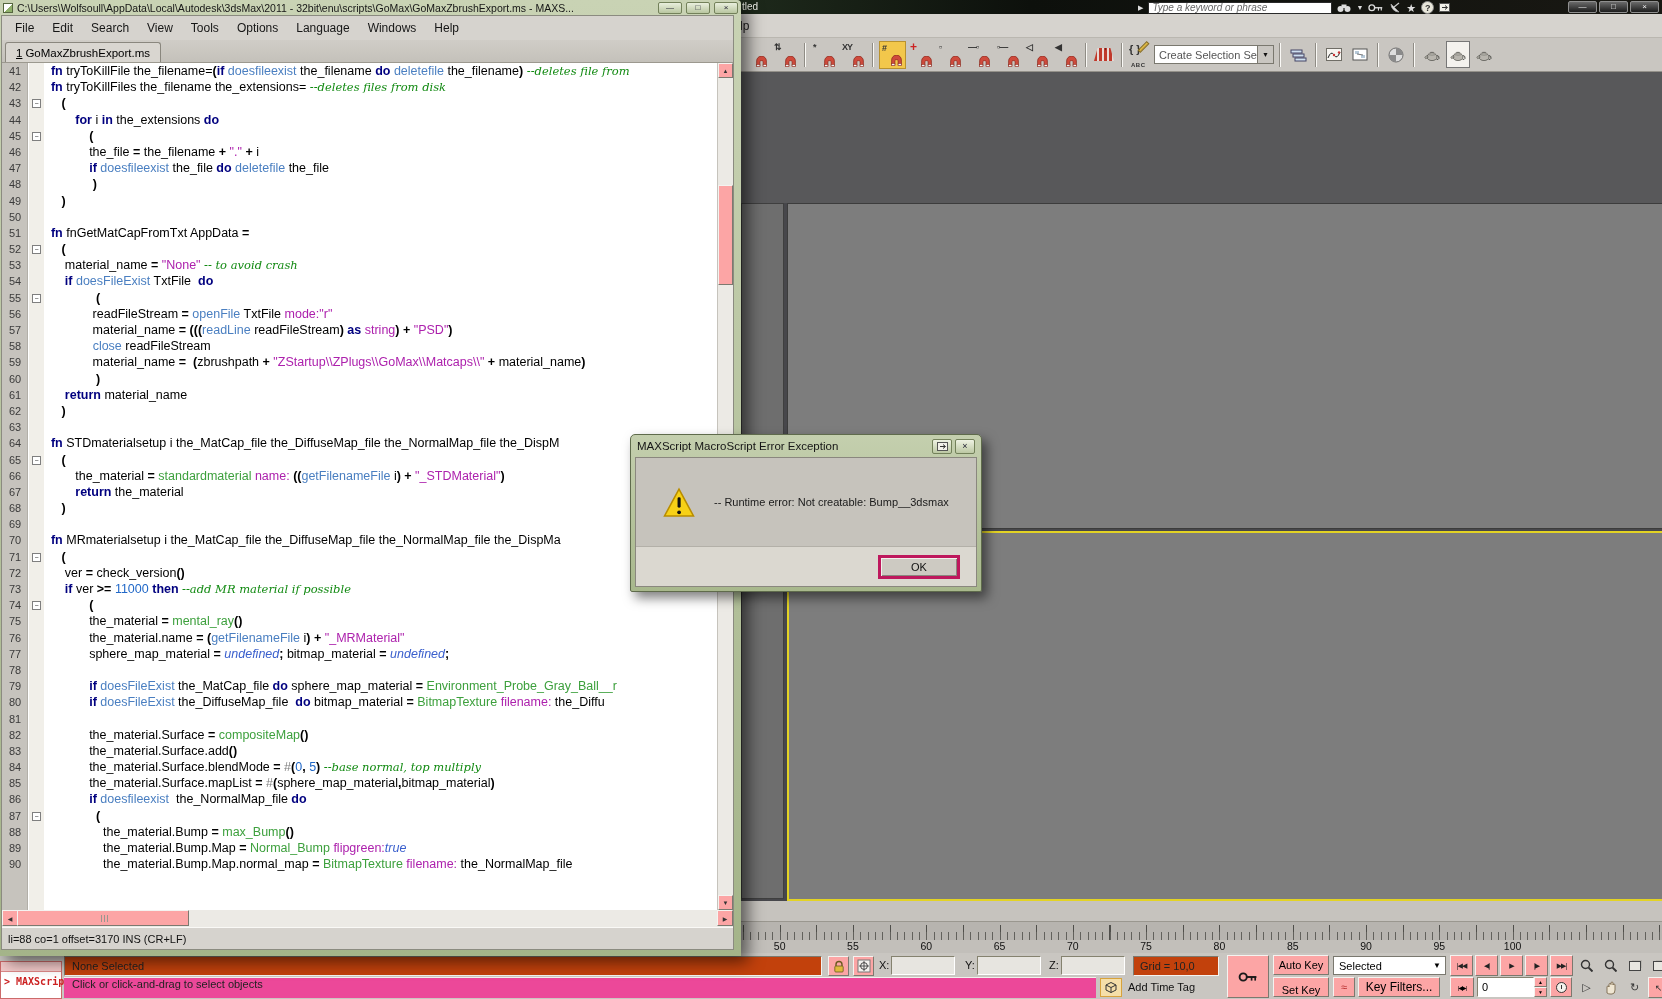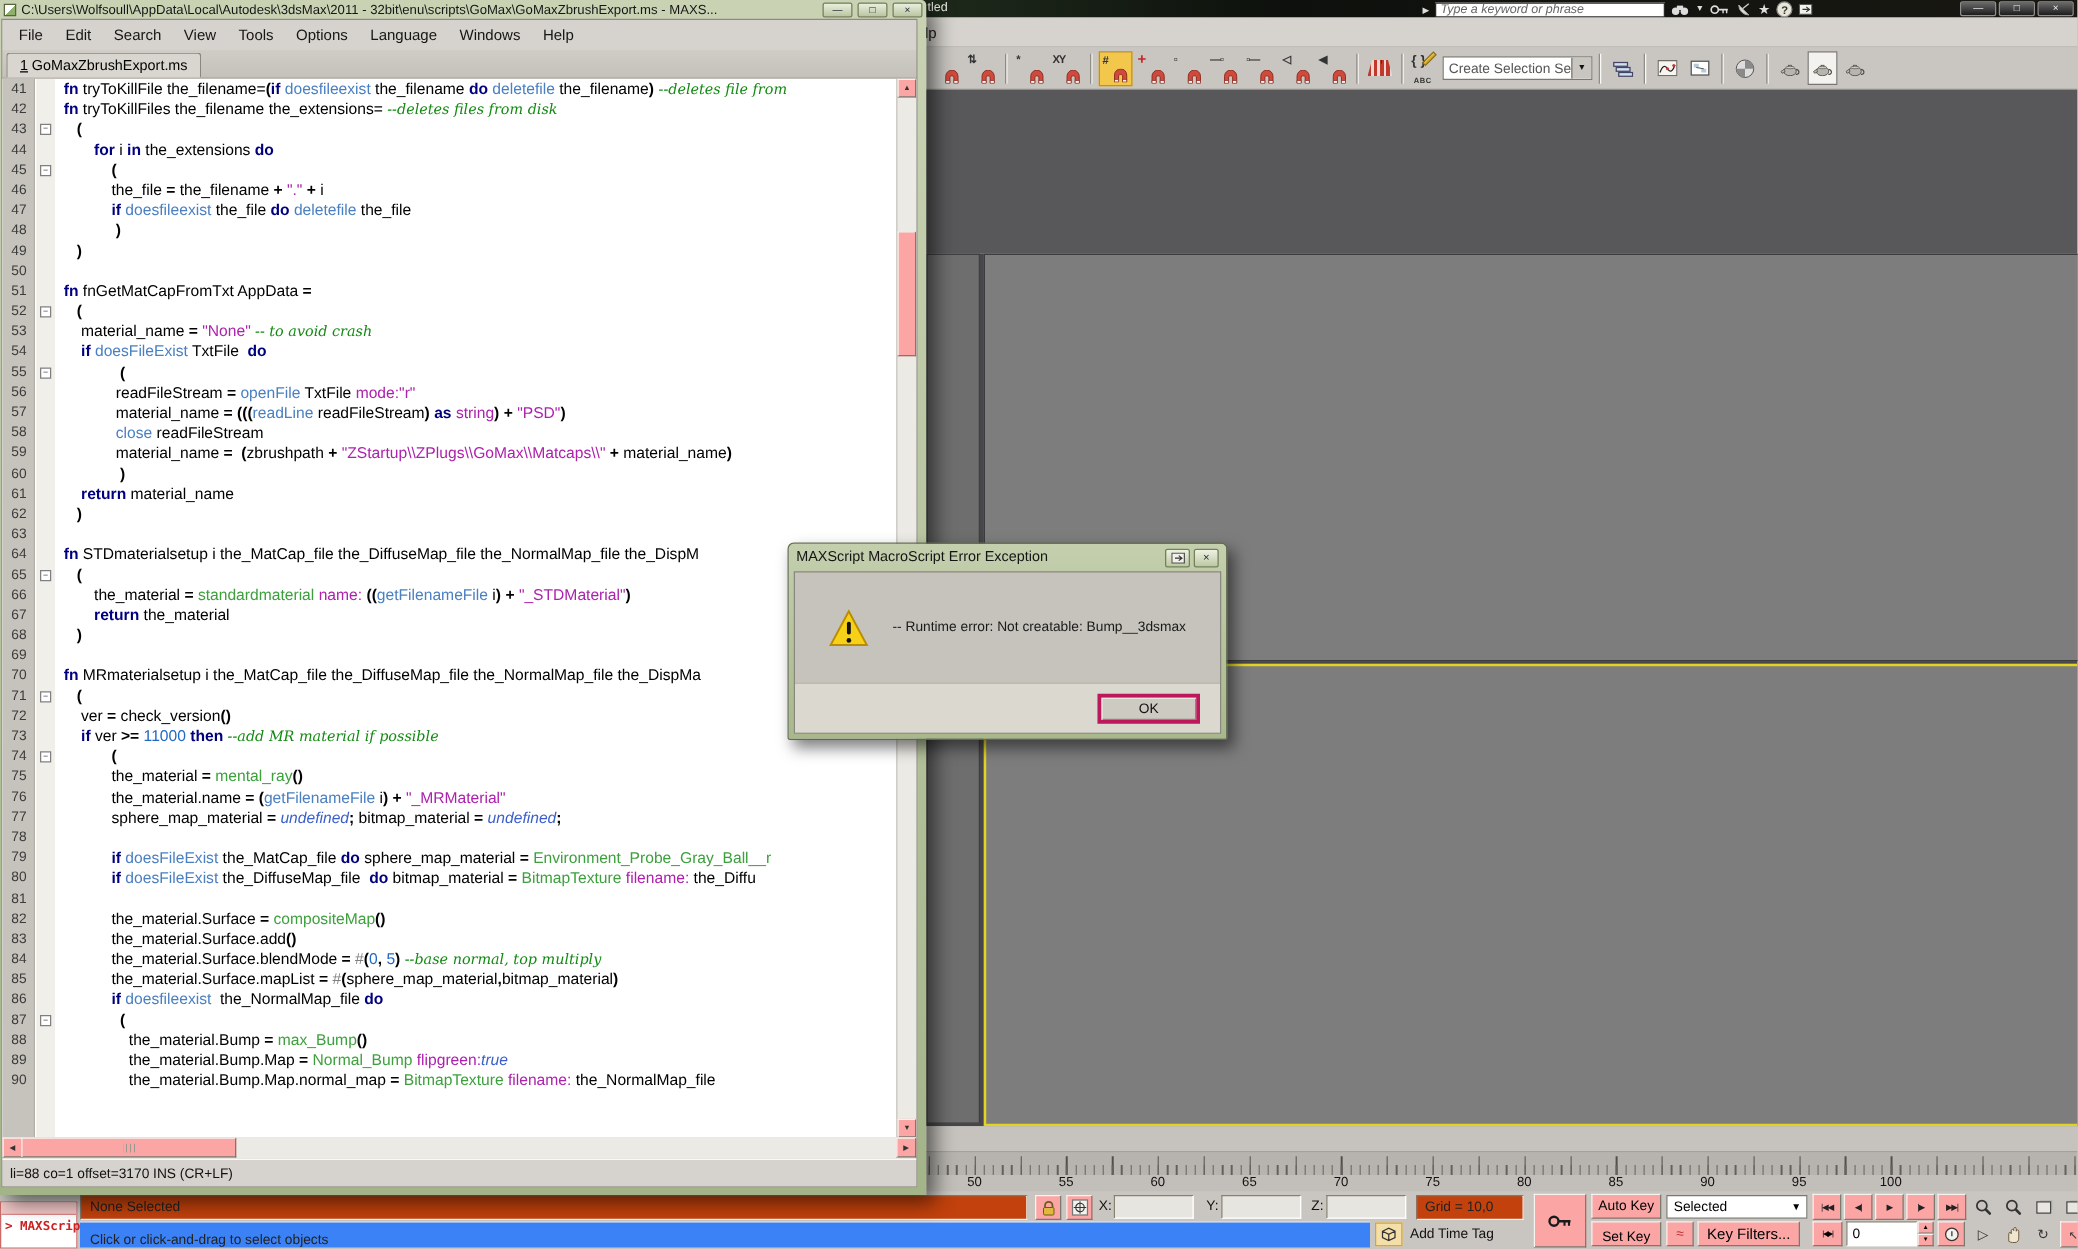--- a/index.html
+++ b/index.html
@@ -47,21 +47,21 @@
 #track-strip{position:absolute;left:735px;top:901px;right:0;height:21px;background:#c6c3be;border-bottom:1px solid #9a978f}
 #ruler{position:absolute;left:735px;top:922px;right:0;height:18px;background:#b7b4af;background-image:repeating-linear-gradient(90deg,#62615c 0 1px,transparent 1px 7.33px),repeating-linear-gradient(90deg,#504f4b 0 1px,transparent 1px 36.65px);background-size:auto 8px,auto 15px;background-repeat:repeat-x,repeat-x;background-position:8px bottom,8px bottom}
 #ruler-nums{position:absolute;left:735px;top:940px;right:0;height:13px;display:flex;padding-left:8px;font-size:10.5px;color:#111;background:#c2bfba}
 #ruler-nums span{width:73.3px;text-align:center;flex:none}
 
 .raised{border:1px solid;border-color:#f4f3f0 #7c796f #7c796f #f4f3f0;background:#fca5a5}
 .sunken{border:1px solid;border-color:#7c796f #f4f3f0 #f4f3f0 #7c796f;background:#c2410c}
 .field{border:1px solid;border-color:#85826f #fff #fff #85826f;background:#e7e5e0}
 .slab{font-size:11px;color:#111}
 #none-selected{position:absolute;left:64px;top:956px;width:758px;height:20px;font-size:11px;color:#222;display:flex;align-items:center;padding-left:7px}
-#prompt-bar{position:absolute;left:64px;top:977px;width:1032px;height:21px;background:#3b82f6;border-top:1px solid #f2f1ec;font-size:11px;color:#222;display:flex;align-items:flex-end;padding-left:8px}
+#prompt-bar{position:absolute;left:64px;top:977px;width:1032px;height:21px;background:#ec4899;border-top:1px solid #f2f1ec;font-size:11px;color:#222;display:flex;align-items:flex-start;padding-left:8px}
 #mini-listener{position:absolute;left:0;top:961px;width:62px;height:38px;background:#fff;border:1px solid #cc6a6a}
 #mini-listener .pink{height:10px;background:#f3c9c9;border-bottom:1px solid #dd8888}
 #mini-listener .txt{color:#cc2222;font-family:"DejaVu Sans Mono",monospace;font-size:10px;font-weight:bold;padding:4px 0 0 3px;white-space:nowrap}
 .sbtn20{position:absolute;width:21px;height:20px;display:flex;align-items:center;justify-content:center}
 #x-label{left:879px;top:959px}#y-label{left:965px;top:959px}#z-label{left:1049px;top:959px}
 .coord-field{position:absolute;top:956px;width:64px;height:19px}
 #grid-box{position:absolute;left:1133px;top:956px;width:86px;height:20px;font-size:11px;color:#222;display:flex;align-items:center;padding-left:6px}
 #cube-btn{position:absolute;left:1100px;top:978px;width:22px;height:19px;background:#f5dfa9;border:1px solid #d8a33c;display:flex;align-items:center;justify-content:center}
 #add-time-tag{position:absolute;left:1128px;top:981px}
 #key-big{position:absolute;left:1227px;top:955px;width:42px;height:43px;display:flex;align-items:center;justify-content:center}

